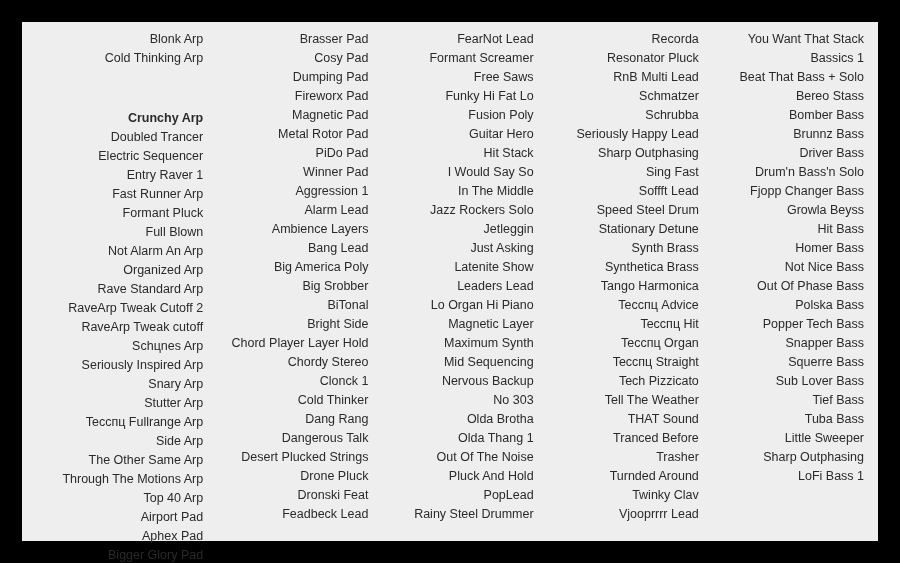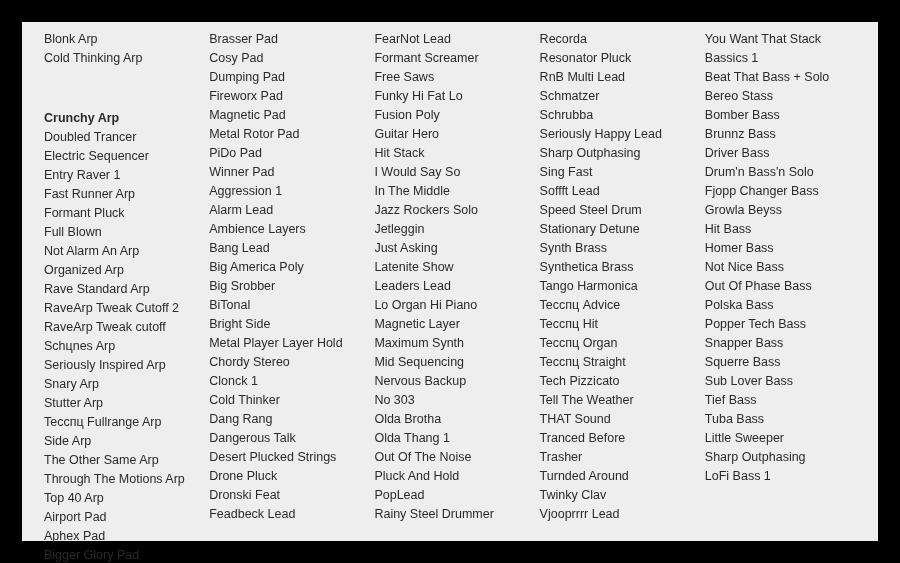--- a/index.html
+++ b/index.html
@@ -17,20 +17,21 @@
       height: 100%;
       padding: 8px 8px 8px 22px;
       display: flex;
       flex-direction: row;
       gap: 0;
     }
     .col {
       flex: 1;
       display: flex;
       flex-direction: column;
+      text-align: right;
     }
     .item {
       font-size: 12.5px;
       line-height: 19px;
       color: #2a2a2a;
       cursor: pointer;
       white-space: nowrap;
       padding-right: 6px;
       user-select: none;
     }
@@ -78,21 +79,21 @@
       <div class="item">PiDo Pad</div>
       <div class="item">Winner Pad</div>
       <div class="item">Aggression 1</div>
       <div class="item">Alarm Lead</div>
       <div class="item">Ambience Layers</div>
       <div class="item">Bang Lead</div>
       <div class="item">Big America Poly</div>
       <div class="item">Big Srobber</div>
       <div class="item">BiTonal</div>
       <div class="item">Bright Side</div>
-      <div class="item">Metal Player Layer Hold</div>
+      <div class="item">Chord Player Layer Hold</div>
       <div class="item">Chordy Stereo</div>
       <div class="item">Clonck 1</div>
       <div class="item">Cold Thinker</div>
       <div class="item">Dang Rang</div>
       <div class="item">Dangerous Talk</div>
       <div class="item">Desert Plucked Strings</div>
       <div class="item">Drone Pluck</div>
       <div class="item">Dronski Feat</div>
       <div class="item">Feadbeck Lead</div>
     </div>

